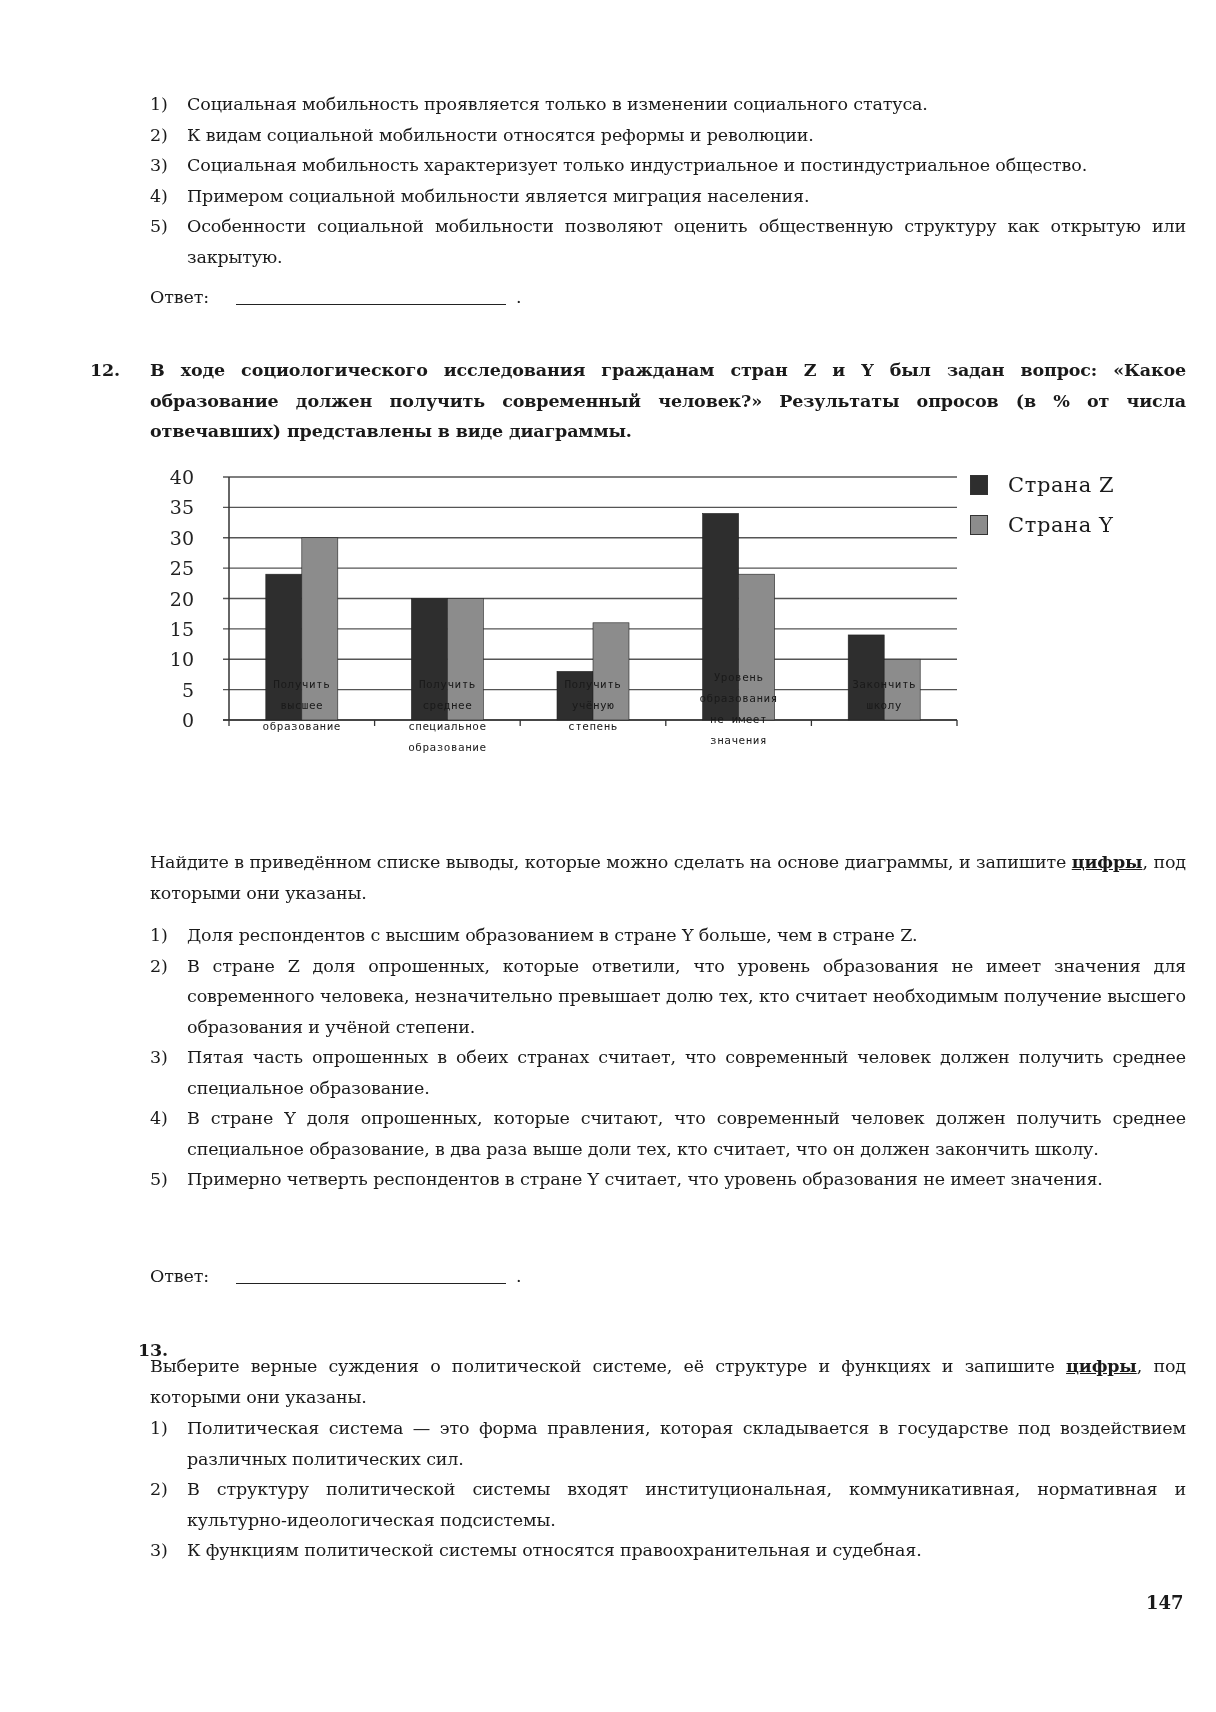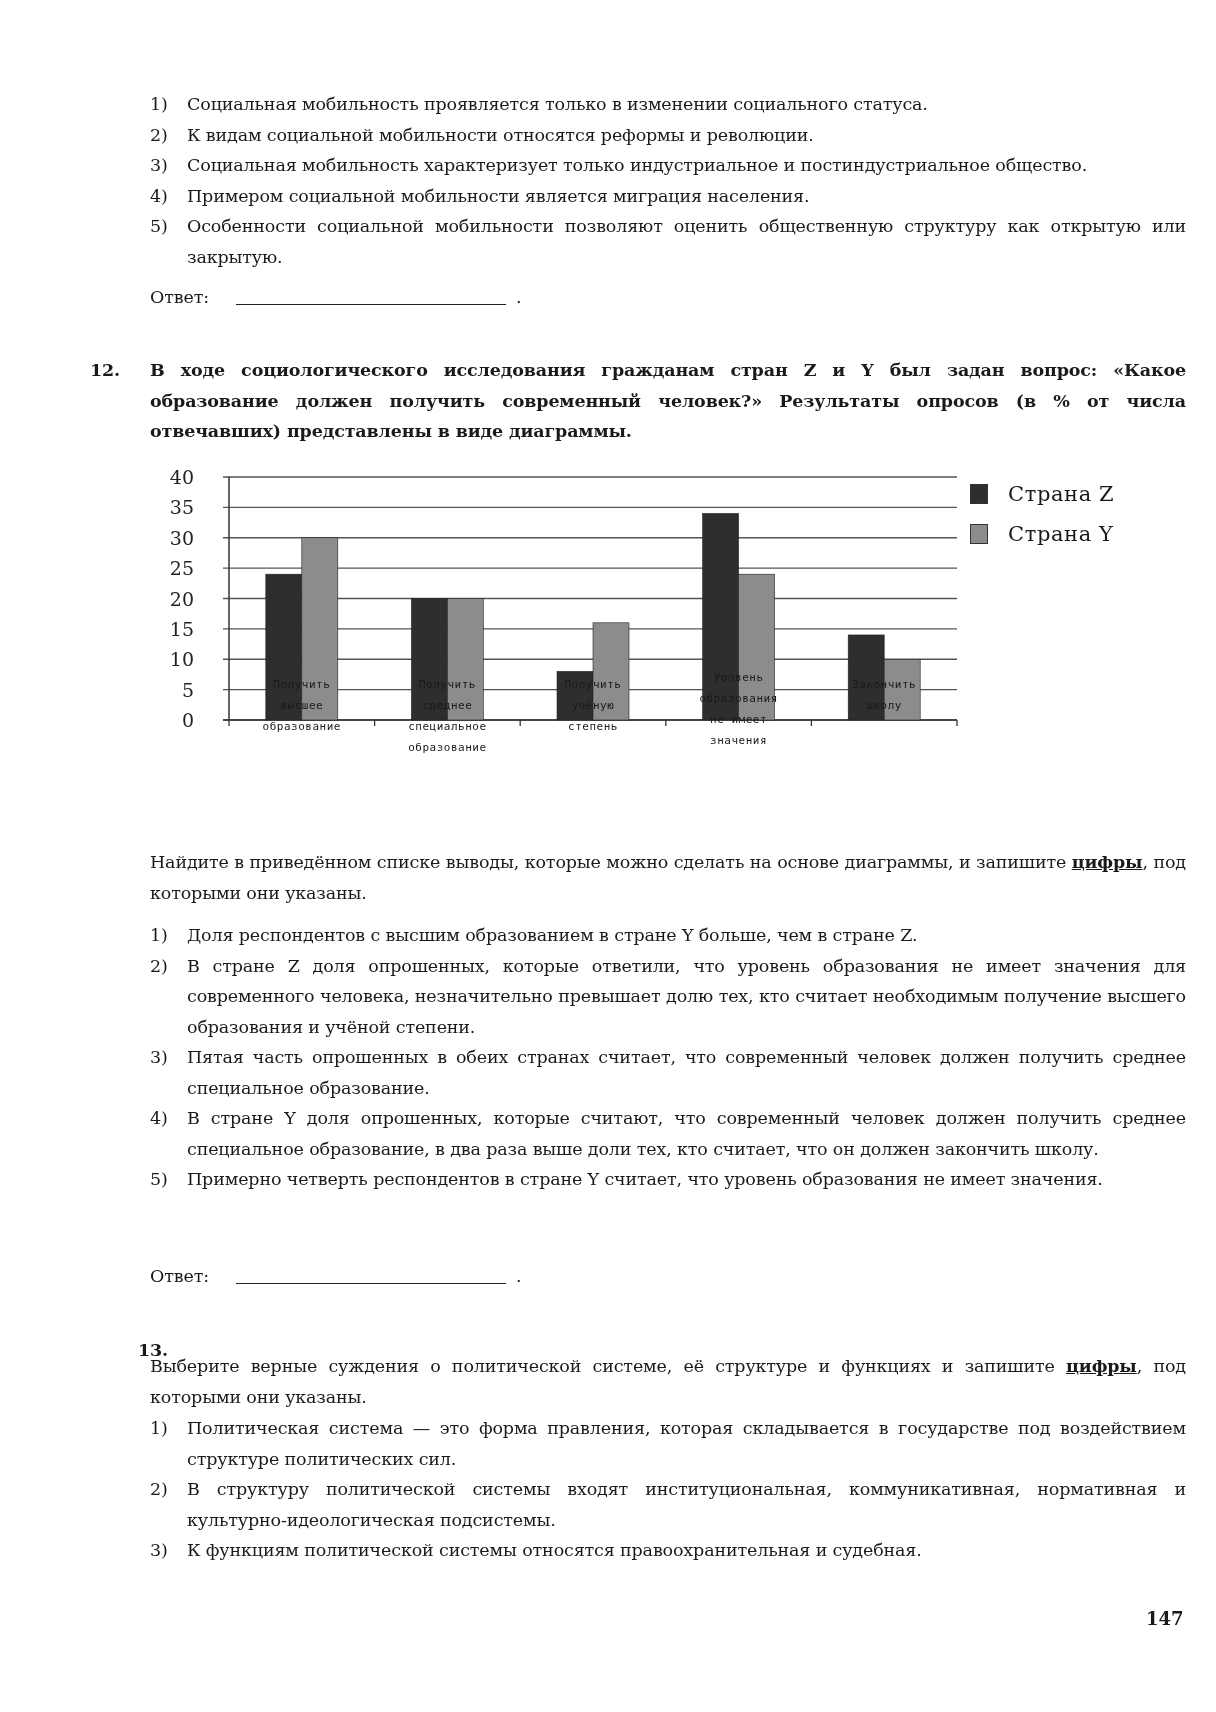--- a/index.html
+++ b/index.html
@@ -14,28 +14,28 @@
   .item { display: flex; }
   .item .num { width: 37px; flex: 0 0 37px; }
   .item .body { flex: 1; text-align: justify; }
   .answer { position: absolute; left: 150px; display: flex; align-items: flex-end; justify-content: center; }
   .answer .label { width: 86px; }
   .answer .line { width: 270px; border-bottom: 1.5px solid #222; height: 20px; margin-bottom: 8px; }
   .answer .dot { margin-left: 10px; }
   .qnum { position: absolute; left: 90px; font-weight: bold; }
   .qtext { position: absolute; left: 150px; width: 1036px; text-align: justify; }
   .u { text-decoration: underline; font-weight: bold; }
-  .pagenum { position: absolute; left: 1146px; top: 1592px; font-weight: bold; font-size: 18px; margin-top: 16px; }
+  .pagenum { position: absolute; left: 1146px; top: 1592px; font-weight: bold; font-size: 18px; }
 
   
   .chart { position: absolute; left: 170px; top: 462px; width: 980px; height: 370px; }
   .chart svg { position: absolute; left: 0; top: 0; }
   .ytick { font-size: 19px; }
   .xlab { position: absolute; text-align: center; font-family: "DejaVu Sans Mono", "Liberation Mono", monospace; font-size: 11px; line-height: 21px; letter-spacing: 0.5px; }
-  .legend { position: absolute; left: 800px; top: 12px; }
+  .legend { position: absolute; left: 800px; top: 3px; }
   .legend-item { display: flex; align-items: center; height: 40px; font-size: 21px; letter-spacing: 0.6px; }
   .swatch { width: 16px; height: 18px; margin-right: 20px; border: 1px solid #333; }
 </style>
 </head>
 <body>
 
 <div class="page">
 
   <div class="list txt" style="top:89px;" id="q11-list">
       <div class="item">
@@ -181,21 +181,21 @@
   </div>
 
   <div class="qnum txt" style="top:1335px;margin-left:48px;">13.</div>
   <div class="qtext txt" style="top:1335px;margin-top:16px;">
     <span>Выберите верные суждения о политической системе, её структуре и функциях и запишите </span><span class="u">цифры</span><span>, под которыми они указаны.</span>
   </div>
 
   <div class="list txt" style="top:1413px;" id="q13-list">
       <div class="item">
         <span class="num">1)</span>
-        <span class="body">Политическая система — это форма правления, которая складывается в государстве под воздействием структуре политических сил.</span>
+        <span class="body">Политическая система — это форма правления, которая складывается в государстве под воздействием различных политических сил.</span>
       </div>
       <div class="item">
         <span class="num">2)</span>
         <span class="body">В структуру политической системы входят институциональная, коммуникативная, нормативная и культурно-идеологическая подсистемы.</span>
       </div>
       <div class="item">
         <span class="num">3)</span>
         <span class="body">К функциям политической системы относятся правоохранительная и судебная.</span>
       </div>
     </div>

